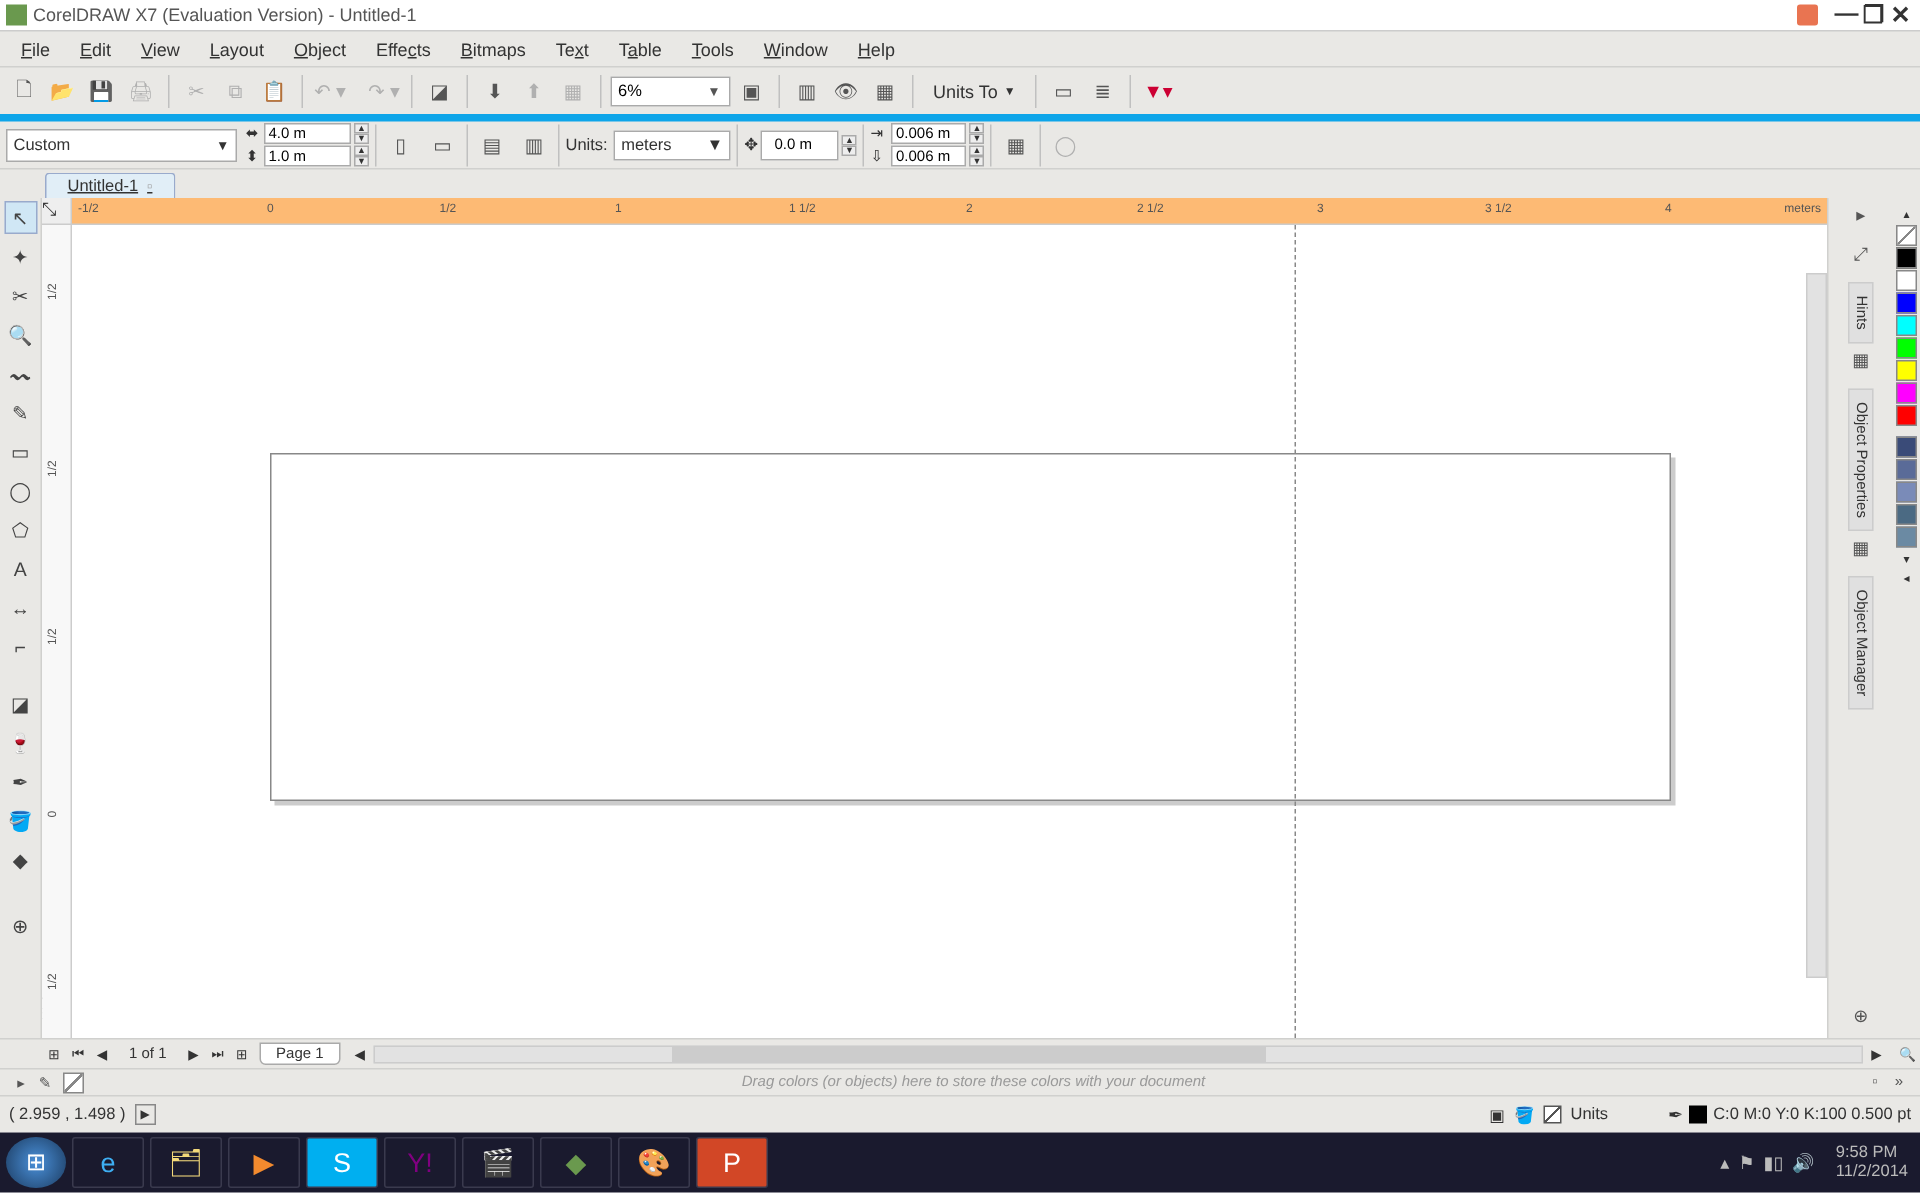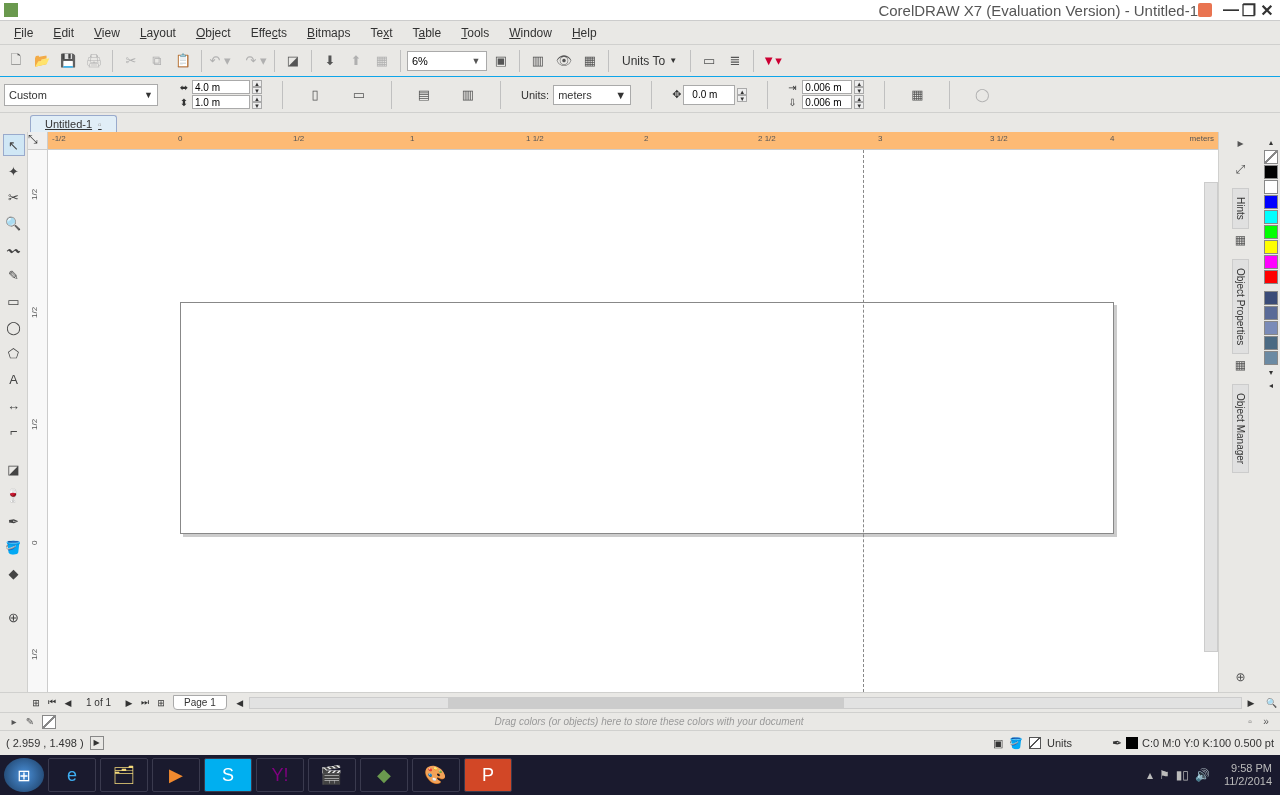--- a/index.html
+++ b/index.html
@@ -1,21 +1,21 @@
 <!DOCTYPE html>
 <html><head>
 <meta charset="utf-8">
 <style>
 * { margin: 0; padding: 0; box-sizing: border-box; font-family: "Segoe UI", Tahoma, sans-serif; }
 body { width: 1280px; height: 800px; background: #fff; overflow: hidden; font-size: 12px; color: #333; }
 
 
 .titlebar { height: 20px; background: #fff; display: flex; align-items: center; padding: 0 4px; }
 .titlebar .app-icon { width: 14px; height: 14px; background: #6a994e; margin-right: 4px; }
-.titlebar .title { flex: 1; font-size: 15px; color: #555; text-align: right; }
+.titlebar .title { flex: 1; font-size: 12px; color: #555; }
 .titlebar .user-icon { width: 14px; height: 14px; background: #e97451; border-radius: 2px; margin-right: 10px; }
 .titlebar .win-btn { width: 18px; font-size: 16px; font-weight: bold; text-align: center; cursor: pointer; }
 
 
 .menubar { height: 24px; background: #e9e8e5; display: flex; align-items: center; padding: 0 4px; border-top: 1px solid #ccc; }
 .menubar .menu-item { padding: 3px 10px; font-size: 12px; cursor: pointer; }
 .menubar .menu-item u { text-decoration: underline; }
 
 
 .toolbar { height: 32px; background: #e9e8e5; display: flex; align-items: center; padding: 0 4px; border-top: 1px solid #d0d0ce; gap: 2px; }
@@ -24,21 +24,21 @@
 .tbtn.disabled { color: #b0b0b0; }
 
 .zoom-combo { display: flex; align-items: center; border: 1px solid #aaa; background: #fff; height: 20px; width: 80px; }
 .zoom-combo input { border: none; width: 60px; font-size: 11px; padding: 1px 4px; outline: none; }
 .zoom-combo .dd { width: 16px; text-align: center; font-size: 9px; color: #555; cursor: pointer; }
 
 .snap { display: flex; align-items: center; border: 1px solid transparent; padding: 2px 6px; font-size: 12px; cursor: pointer; }
 .snap .dd { margin-left: 4px; font-size: 8px; }
 
 
-.propbar { height: 36px; background: #e9e8e5; display: flex; align-items: center; padding: 0 4px; border-top: 1px solid #0ea5e9; gap: 20px; }
+.propbar { height: 36px; background: #e9e8e5; display: flex; align-items: center; padding: 0 4px; border-top: 5px solid #0ea5e9; gap: 4px; }
 .preset-combo { height: 22px; width: 154px; background: #fff; border: 1px solid #aaa; display: flex; align-items: center; padding: 0 4px; font-size: 11px; justify-content: space-between; }
 .preset-combo .dd { font-size: 9px; }
 .dim-block { display: flex; flex-direction: column; gap: 1px; }
 .dim-row { display: flex; align-items: center; gap: 2px; }
 .dim-row .lbl { width: 12px; font-size: 10px; text-align: center; }
 .dim-row input { width: 58px; height: 14px; font-size: 10px; border: 1px solid #aaa; padding: 0 2px; }
 .spinner { display: flex; flex-direction: column; }
 .spinner .up, .spinner .down { width: 10px; height: 7px; font-size: 6px; text-align: center; line-height: 6px; background: #eee; border: 1px solid #aaa; cursor: pointer; }
 .units-row { display: flex; align-items: center; gap: 4px; font-size: 11px; }
 .units-combo { height: 20px; width: 78px; background: #fff; border: 1px solid #aaa; display: flex; align-items: center; justify-content: space-between; padding: 0 4px; font-size: 11px; }
@@ -106,21 +106,21 @@
 .statusbar .outline-sec { display: flex; align-items: center; gap: 4px; margin-left: 40px; }
 .statusbar .pen { font-size: 12px; }
 .statusbar .blackbox { width: 12px; height: 12px; background: #000; }
 
 
 .taskbar { height: 40px; background: #1a1a2e; display: flex; align-items: center; padding: 0 4px; }
 .taskbar .start { width: 40px; height: 34px; background: radial-gradient(circle, #4a90d9, #1b3a5e); border-radius: 50%; display: flex; align-items: center; justify-content: center; color: #fff; font-size: 16px; cursor: pointer; }
 .taskbar .tbapp { width: 48px; height: 34px; margin-left: 4px; border: 1px solid #3a3a4e; border-radius: 2px; display: flex; align-items: center; justify-content: center; font-size: 18px; cursor: pointer; }
 .taskbar .tray { margin-left: auto; display: flex; align-items: center; gap: 6px; color: #bbb; font-size: 11px; }
 .taskbar .tray .trayicon { font-size: 12px; cursor: pointer; }
-.taskbar .clock { text-align: right; line-height: 13px; margin-left: 8px; margin-right: 4px; }
+.taskbar .clock { line-height: 13px; margin-left: 8px; margin-right: 4px; }
 </style>
 </head>
 <body>
 
 <div class="titlebar">
   <div class="app-icon"></div>
   <div class="title">CorelDRAW X7 (Evaluation Version) - Untitled-1</div>
   <div class="user-icon"></div>
   <div class="win-btn">—</div>
   <div class="win-btn">❐</div>

